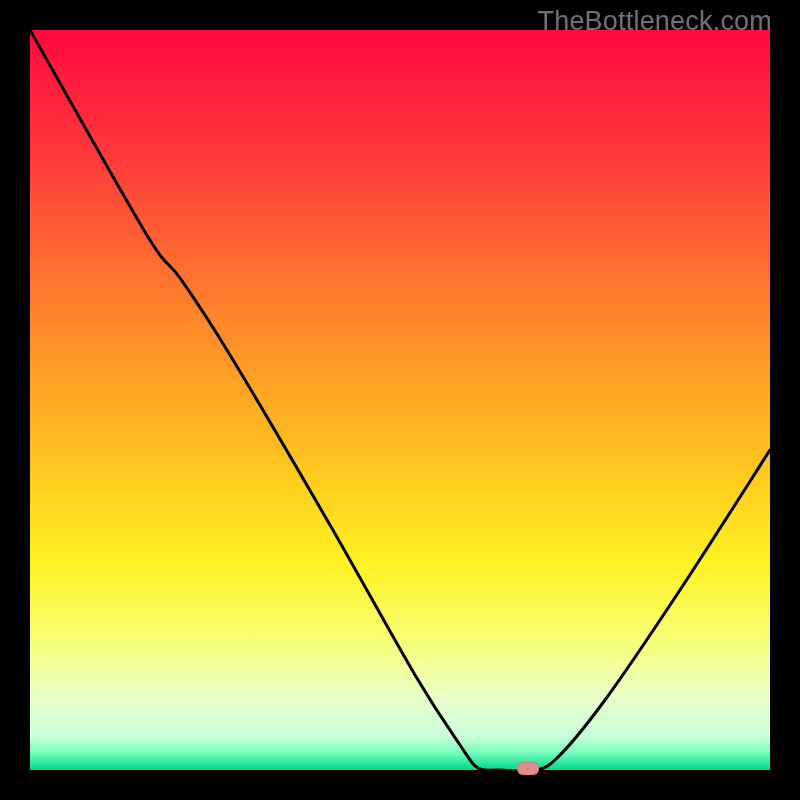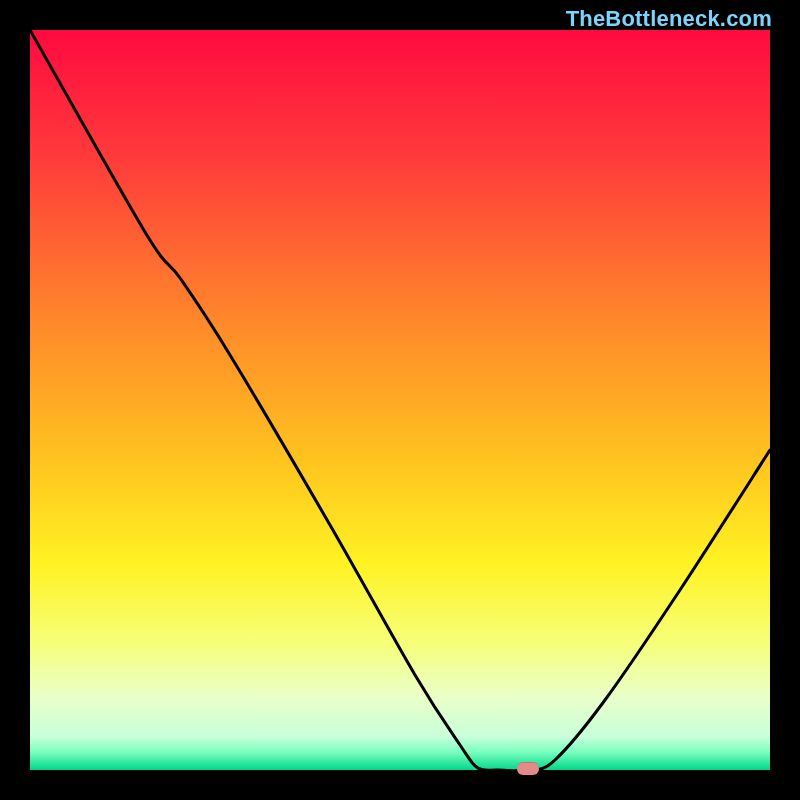--- a/index.html
+++ b/index.html
@@ -21,23 +21,23 @@
     left: 30px;
     top: 30px;
     width: 740px;
     height: 740px;
   }
   .watermark {
     position: absolute;
     top: 6px;
     right: 28px;
     font-family: "Helvetica Neue", Arial, sans-serif;
-    font-size: 22px;
-    font-weight: 700;
-    color: #7dd3fc;
+    font-size: 27px;
+    font-weight: 400;
+    color: #737373;
     letter-spacing: 0.2px;
   }
   .marker {
     position: absolute;
     width: 22px;
     height: 12px;
     border-radius: 6px;
     background: #e38a8a;
     border-top: 1px solid rgba(0,0,0,0.15);
   }

